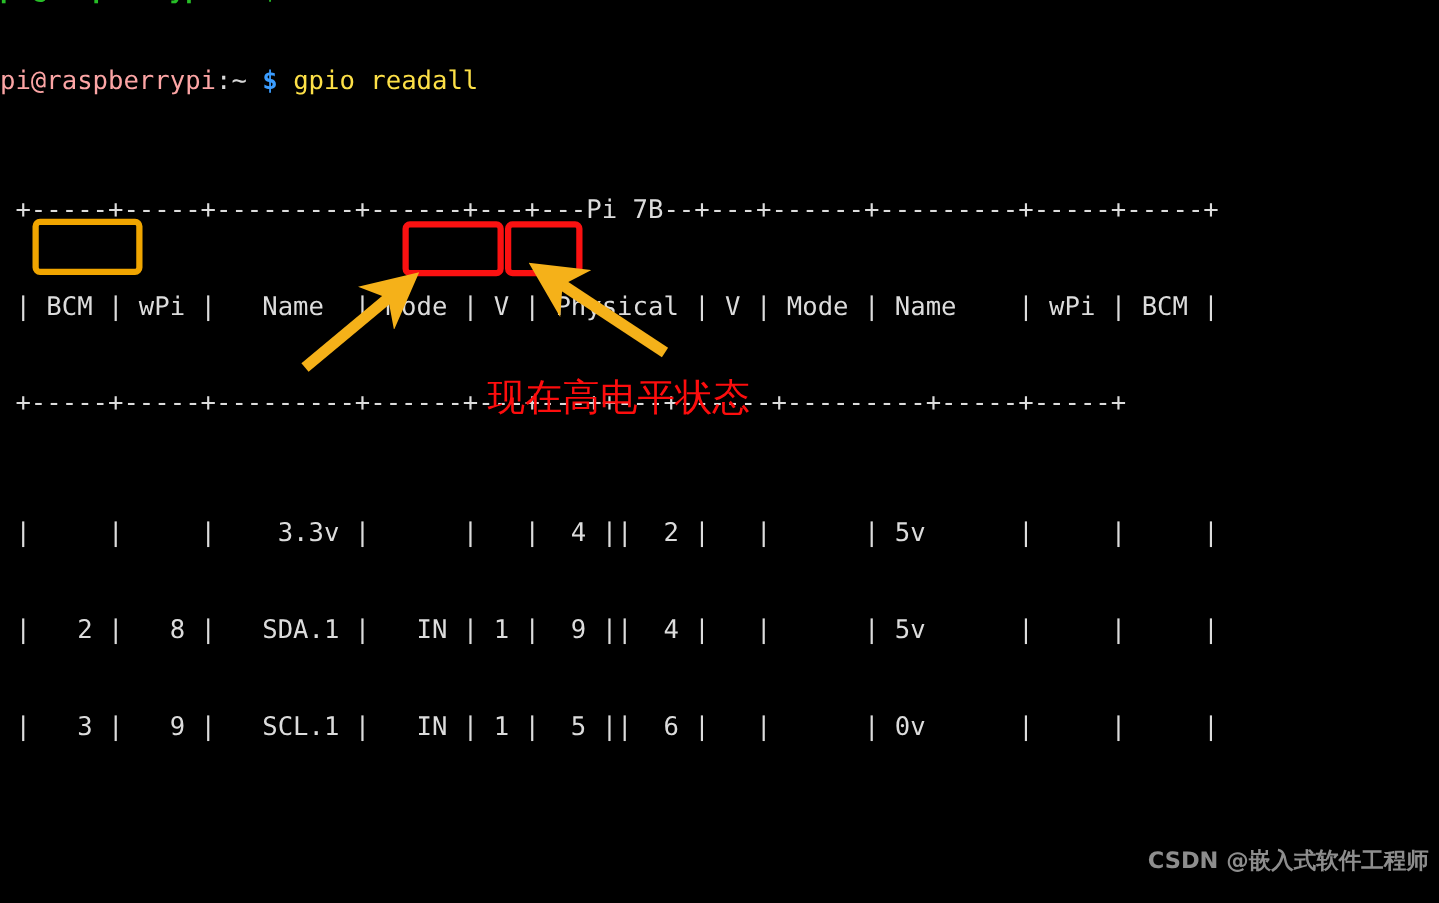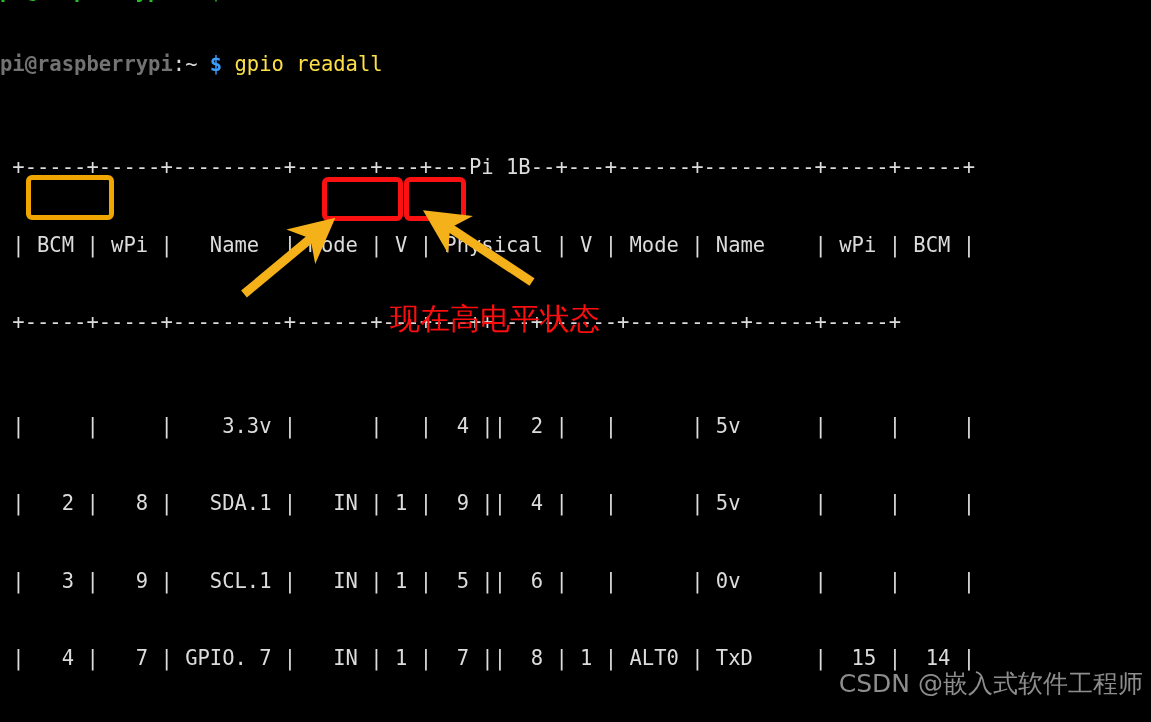--- a/index.html
+++ b/index.html
@@ -27,21 +27,21 @@
     line-height: 25.85px;
     letter-spacing: 0px;
     white-space: pre;
     color: #d8d8d8;
   }
   .line {
     height: 25.85px;
     white-space: pre;
     display: block;
   }
-  .prompt-user { color: #737373; font-weight: bold; }
+  .prompt-user { color: #fca5a5; font-weight: normal; }
   .prompt-punct { color: #d8d8d8; }
   .prompt-dollar { color: #3b9dff; font-weight: bold; }
   .cmd { color: #fde047; }
   .tbl { color: #dcdcdc; }
   .cut-top {
     position: absolute;
     left: 0;
     top: -21px;
     width: 1151px;
     height: 25.85px;
@@ -76,42 +76,42 @@
     position: absolute;
     overflow: visible;
     pointer-events: none;
   }
   .watermark {
     position: absolute;
     right: 8px;
     bottom: 22px;
     color: #8d8d8d;
     font-family: "DejaVu Sans", "Liberation Sans", sans-serif;
-    font-size: 25px;
+    font-size: 18px;
     white-space: pre;
+    font-weight: bold;
   }
 </style>
 </head>
 <body>
 
 <div id="screen">
 
   <div class="cut-top">pi@raspberrypi:~ $</div>
 
   <div class="term">
     <span class="line"><span class="prompt-user">pi@raspberrypi</span><span class="prompt-punct">:~ </span><span class="prompt-dollar">$</span><span class="cmd"> gpio readall</span></span>
 
-    <span class="line tbl"> +-----+-----+---------+------+---+---Pi 1B--+---+------+---------+-----+-----+</span>
+    <span class="line tbl"> +-----+-----+---------+------+---+---Pi 7B--+---+------+---------+-----+-----+</span>
     <span class="line tbl"> | BCM | wPi |   Name  | Mode | V | Physical | V | Mode | Name    | wPi | BCM |</span>
     <span class="line tbl"> +-----+-----+---------+------+---+---++---+------+---------+-----+-----+</span>
 
     <span class="line tbl"> |     |     |    3.3v |      |   |  4 ||  2 |   |      | 5v      |     |     |</span>
     <span class="line tbl"> |   2 |   8 |   SDA.1 |   IN | 1 |  9 ||  4 |   |      | 5v      |     |     |</span>
     <span class="line tbl"> |   3 |   9 |   SCL.1 |   IN | 1 |  5 ||  6 |   |      | 0v      |     |     |</span>
-    <span class="line tbl"> |   4 |   7 | GPIO. 7 |   IN | 1 |  7 ||  8 | 1 | ALT0 | TxD     |  15 |  14 |</span>
     
     
     
     
     
     
     
     
     
     

